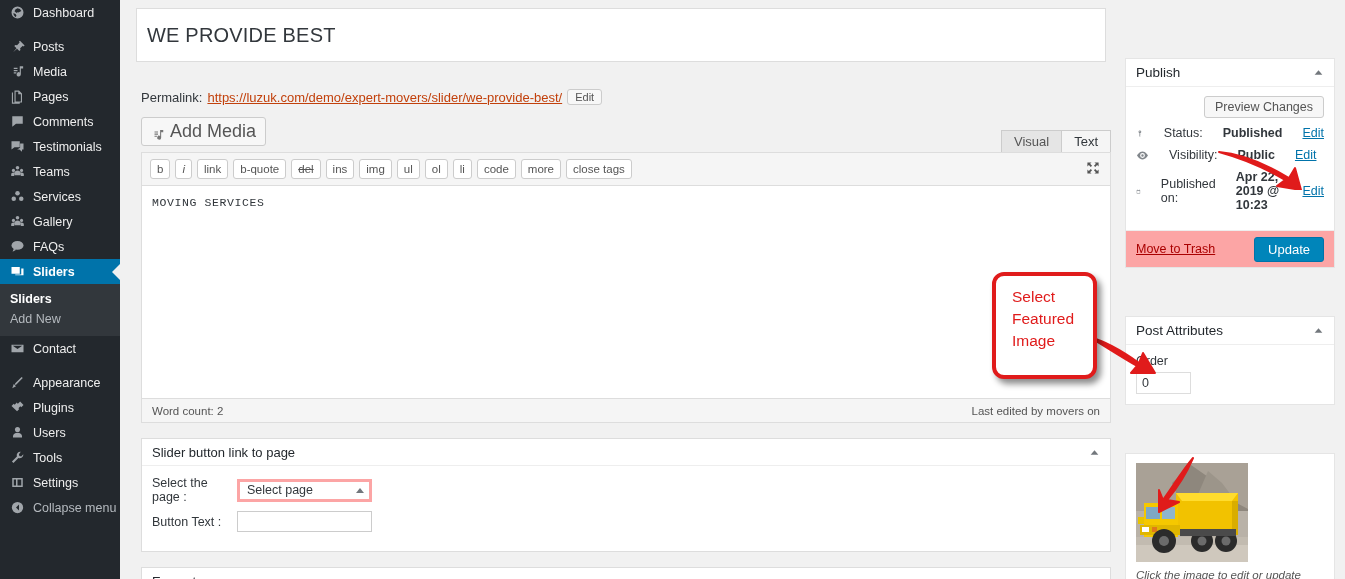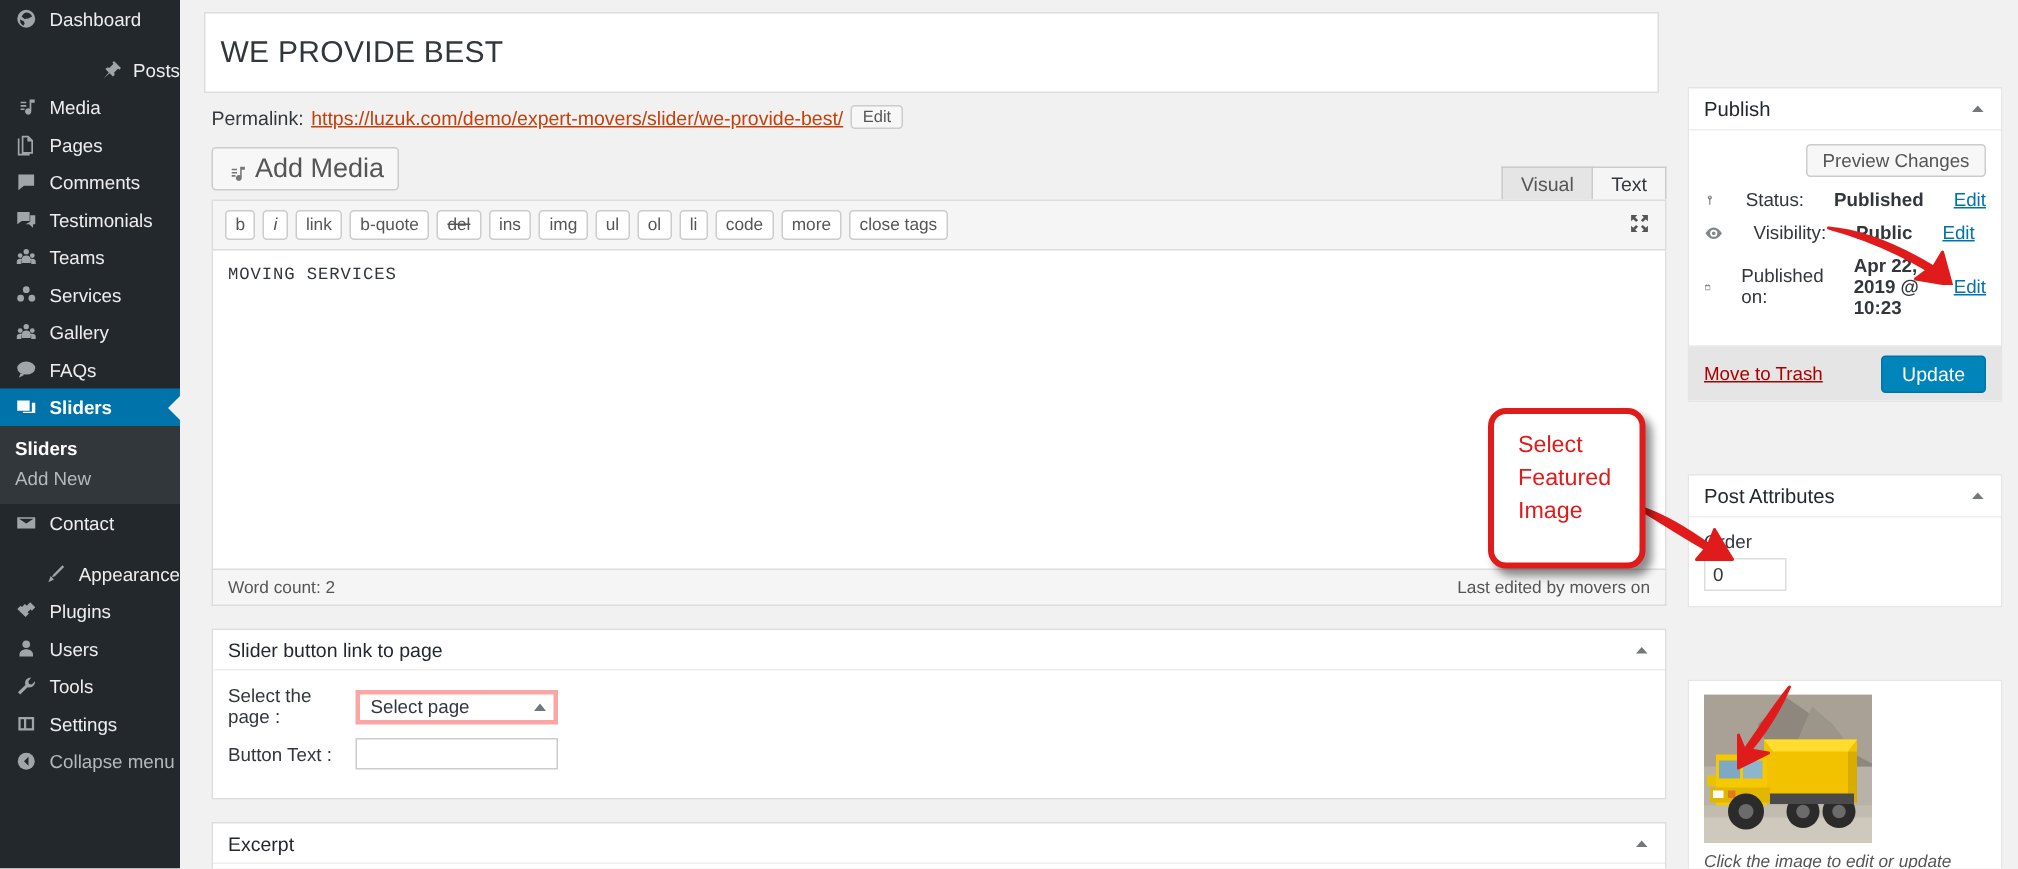--- a/index.html
+++ b/index.html
@@ -24,21 +24,21 @@
   }
   .menu-item {
     position: relative;
     display: flex; align-items: center;
     height: 25px;
     padding-left: 10px;
     color: #eee;
     cursor: pointer;
   }
   .menu-item .mlabel { margin-left: 8px; white-space: nowrap; font-size: 12.5px; }
-  .menu-item.gap-top { margin-top: 9px; justify-content: flex-end; }
+  .menu-item.gap-top { margin-top: 9px; }
   .menu-item.active {
     background: #0073aa; color: #fff; font-weight: 600;
   }
   .menu-item.active .ic { fill: #fff; }
   .menu-item.active::after {
     content: ""; position: absolute; right: 0; top: 50%;
     transform: translateY(-50%);
     border-style: solid; border-width: 8px 8px 8px 0;
     border-color: transparent #f1f1f1 transparent transparent;
   }
@@ -59,21 +59,21 @@
     width: 970px; height: 54px;
     background: #fff; border: 1px solid #ddd;
     display: flex; align-items: center;
     padding: 0 10px;
   }
   .titlebox .ttxt {
     font-size: 20px; color: #32373c; font-weight: 400;
     letter-spacing: .2px;
   }
   .permalink {
-    margin: 8px 0 0 5px; font-size: 13px; color: #32373c;
+    margin: 27px 0 0 5px; font-size: 13px; color: #32373c;
     display: flex; align-items: center; gap: 5px;
   }
   .permalink a { color: #c2410c; text-decoration: underline; }
   .pl-edit {
     font-size: 11px; padding: 1px 7px; border: 1px solid #ccc;
     background: #f7f7f7; border-radius: 3px; color: #555; cursor: pointer;
   }
   .addmedia {
     margin: 12px 0 0 5px;
     display: inline-flex; align-items: flex-end; gap: 5px;
@@ -156,21 +156,21 @@
   .btn-secondary {
     border: 1px solid #ccc; background: #f7f7f7; border-radius: 3px;
     color: #555; font-size: 12.5px; padding: 3px 10px; cursor: pointer;
   }
   .misc-row {
     display: flex; align-items: center; gap: 20px;
     font-size: 12.5px; color: #32373c; margin: 8px 0;
   }
   .misc-row a { color: #0073aa; text-decoration: underline; }
   .pub-foot {
-    border-top: 1px solid #eee; background: #e5e5e5;
+    border-top: 1px solid #eee; background: #fca5a5;
     height: 37px; display: flex; align-items: center;
     justify-content: space-between; padding: 0 10px;
   }
   .trash { color: #a00; text-decoration: underline; font-size: 12.5px; cursor: pointer; }
   .btn-primary {
     background: #0085ba; border: 1px solid #0073aa; color: #fff;
     border-radius: 3px; font-size: 13px; padding: 4px 13px; cursor: pointer;
   }
   .order-lbl { font-size: 12.5px; margin-bottom: 4px; }
   .order-in {

